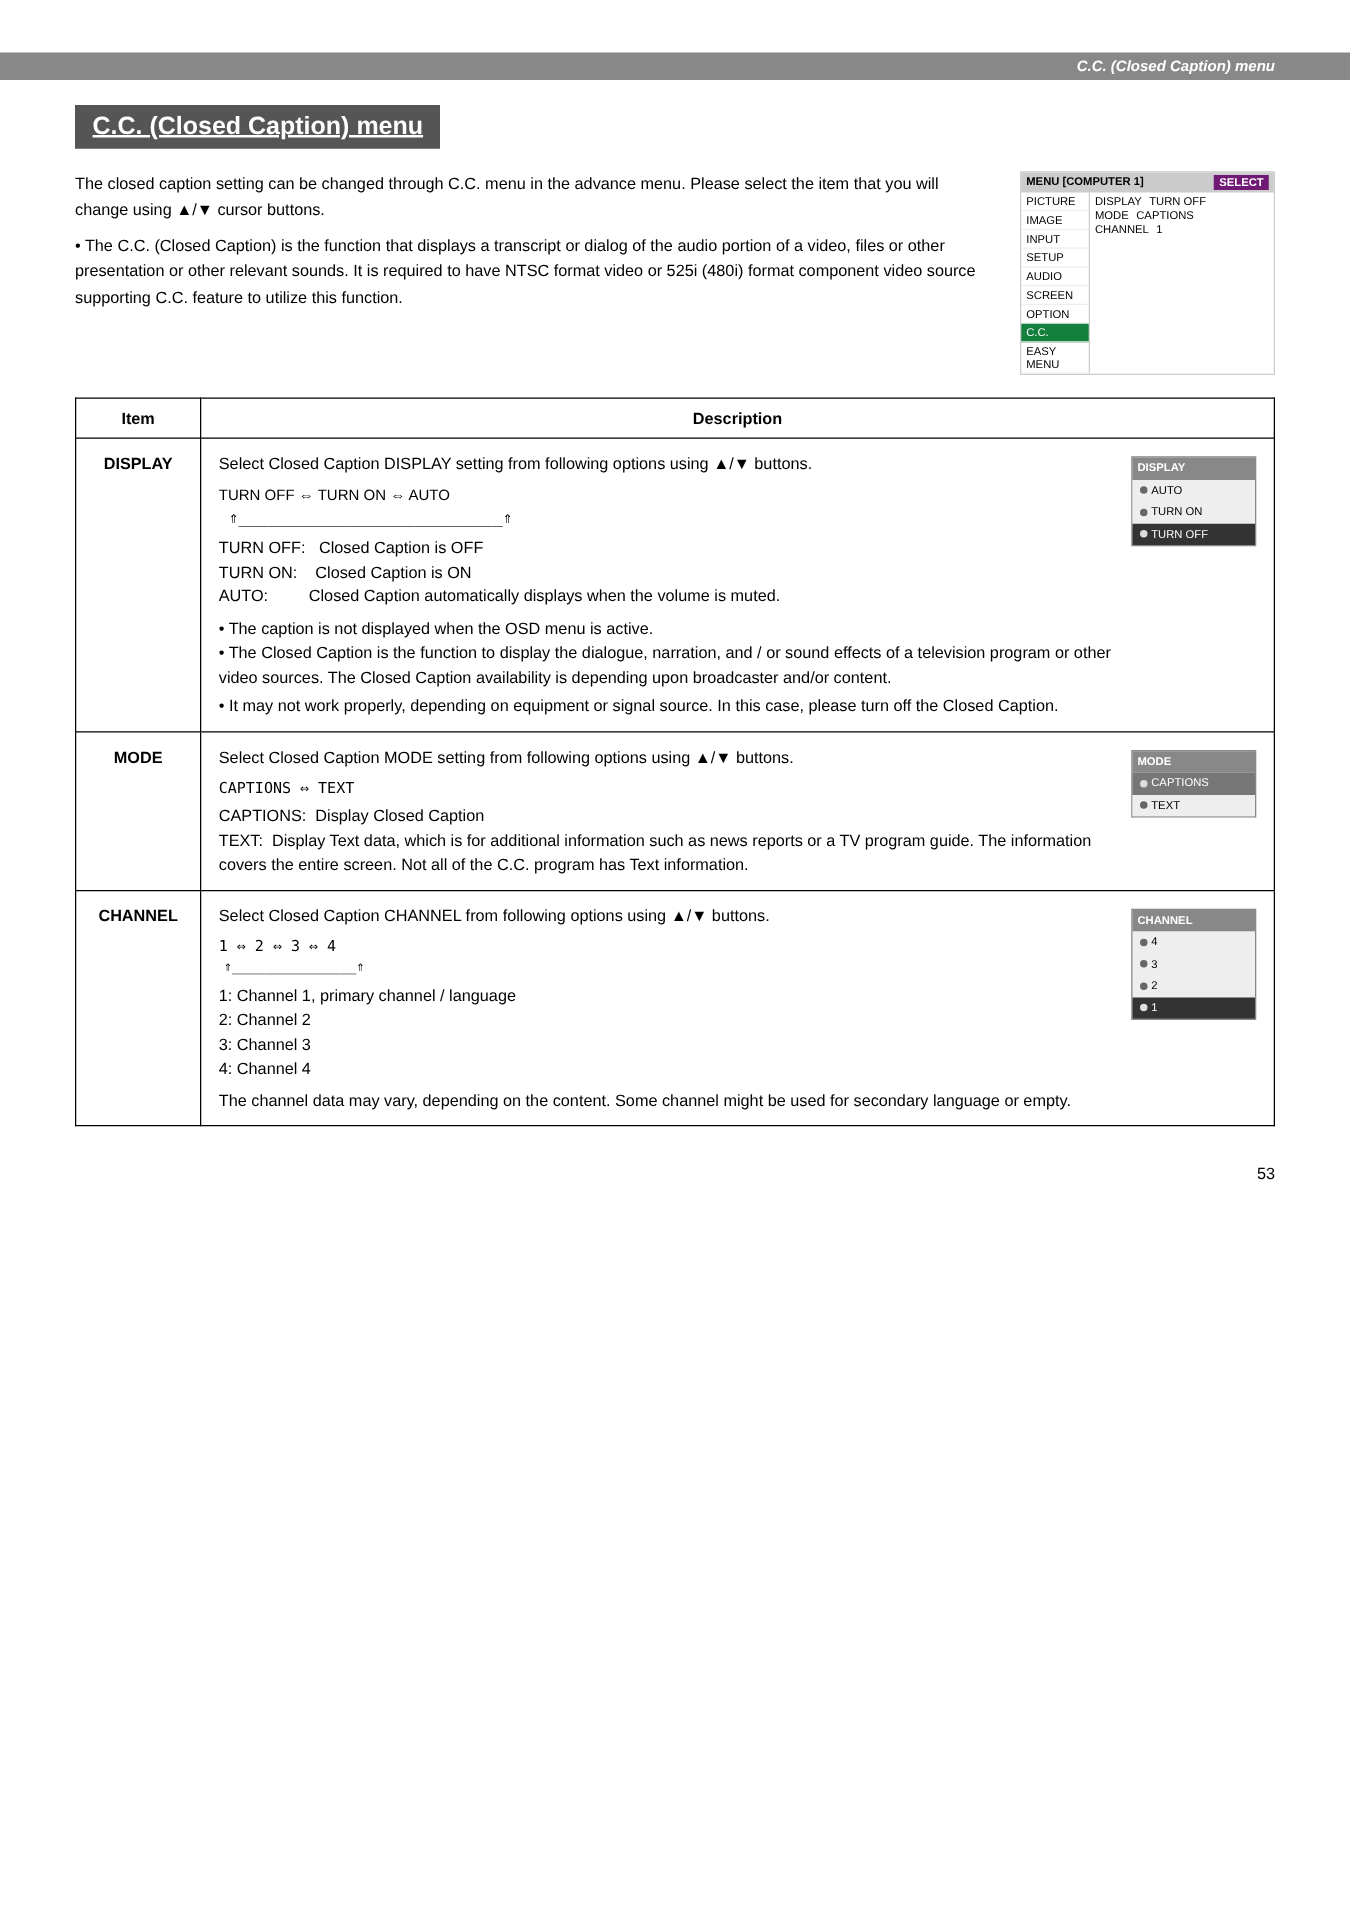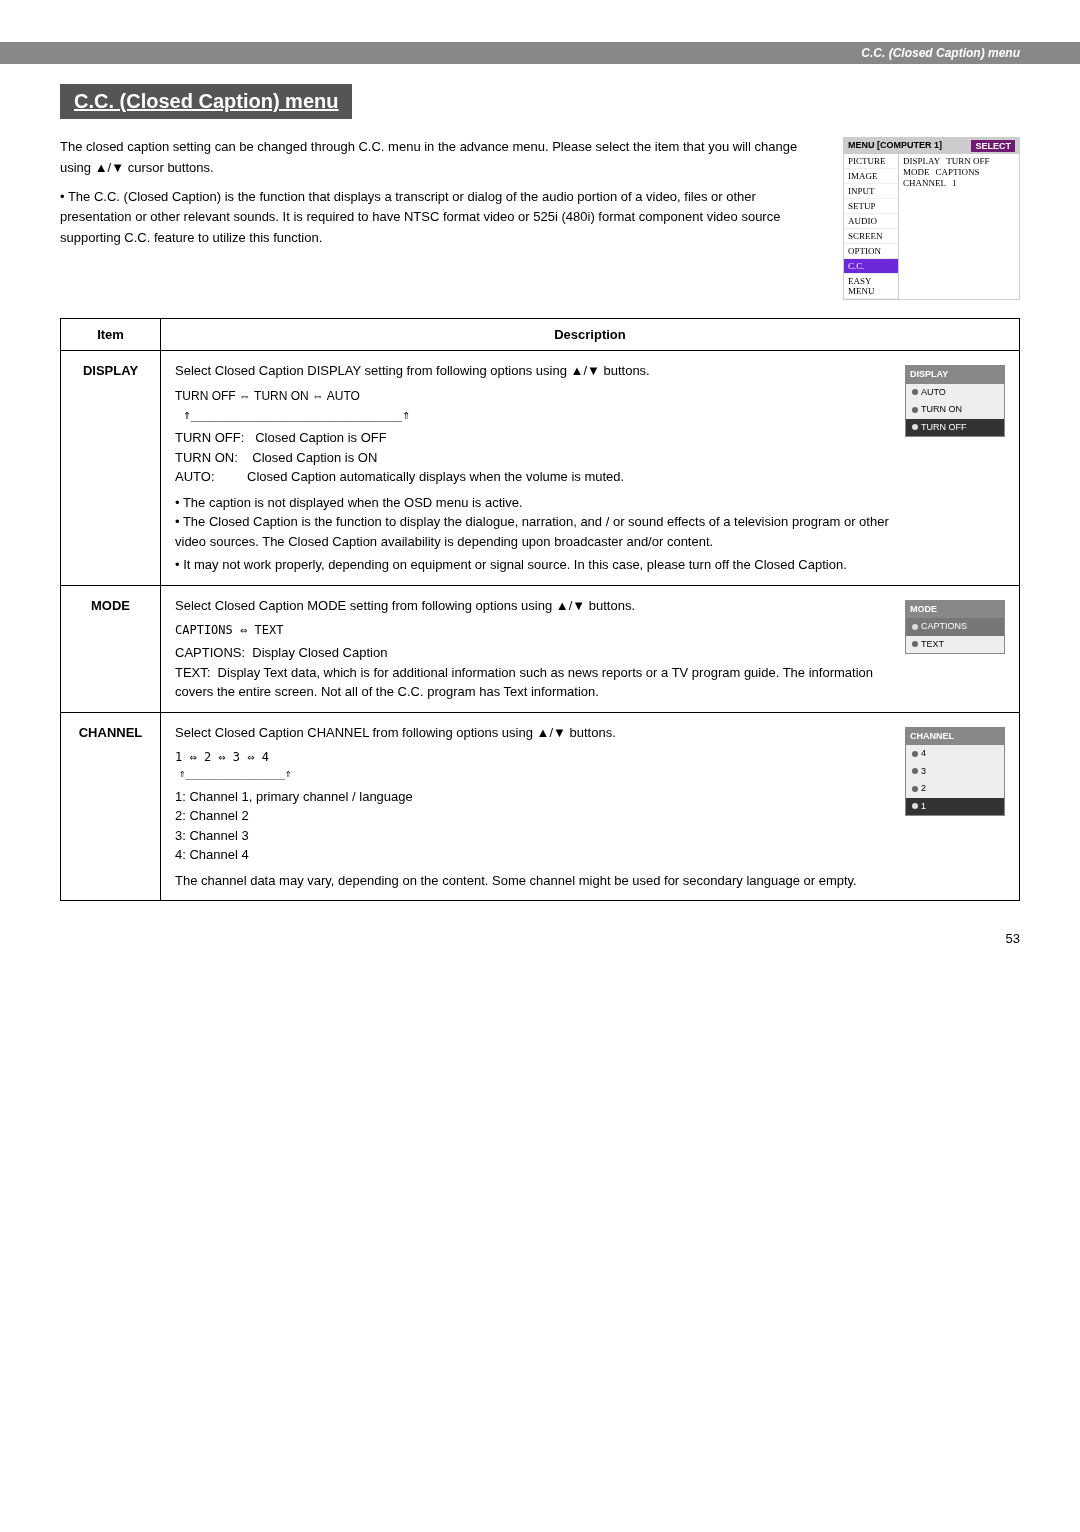--- a/index.html
+++ b/index.html
@@ -56,21 +56,21 @@
     }
 
     .intro-text {
       flex: 1;
       font-size: 13px;
       line-height: 1.6;
     }
 
     
     .menu-mockup {
-      width: 177px;
+      width: 204px;
       flex-shrink: 0;
       border: 1px solid #ccc;
       font-size: 10px;
       background: #fff;
     }
 
     .menu-mockup-header {
       display: flex;
       justify-content: space-between;
       background: #ccc;
@@ -81,36 +81,35 @@
     .menu-mockup-header .select-btn {
       background: #701a75;
       color: #fff;
       padding: 1px 4px;
       font-size: 9px;
     }
 
     .menu-mockup-body {
       display: flex;
       gap: 0;
-      font-family: Liberation Serif, serif;
     }
 
     .menu-left-col {
       width: 55px;
       border-right: 1px solid #ccc;
     }
 
     .menu-left-item {
       padding: 2px 4px;
       font-size: 9px;
       border-bottom: 1px solid #eee;
     }
 
     .menu-left-item.active {
-      background: #6d28d9;
+      background: #15803d;
       color: #fff;
     }
 
     .menu-right-col {
       flex: 1;
       padding: 2px 4px;
       font-size: 9px;
     }
 
     .menu-right-row {

